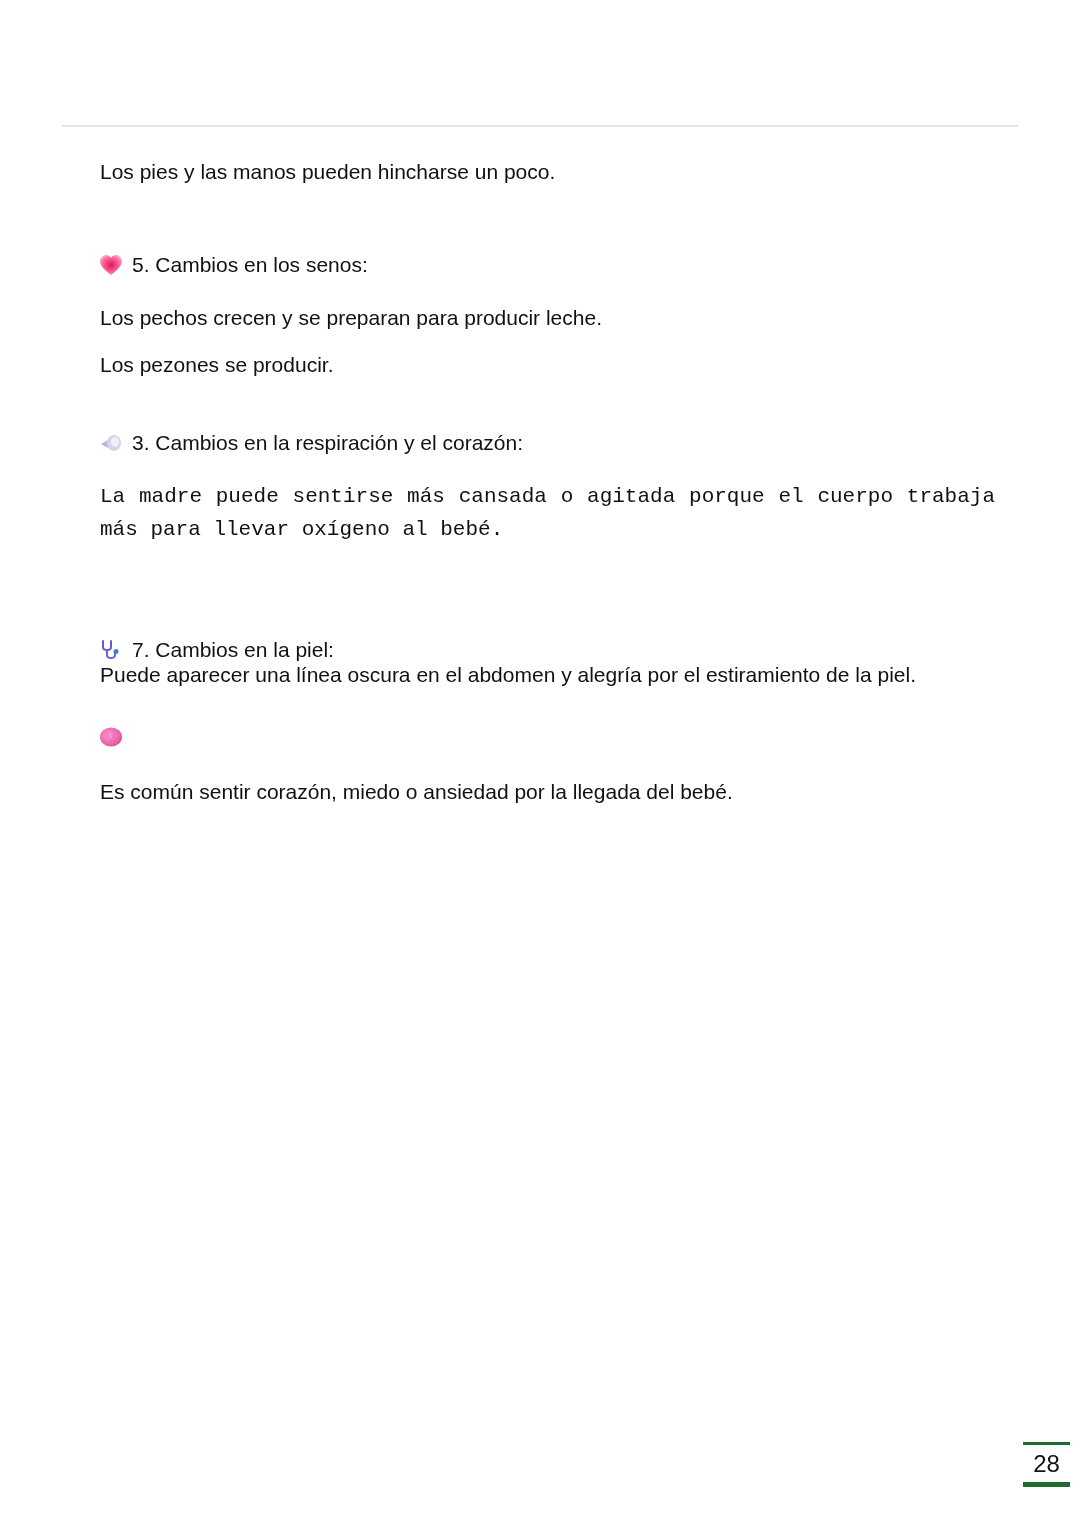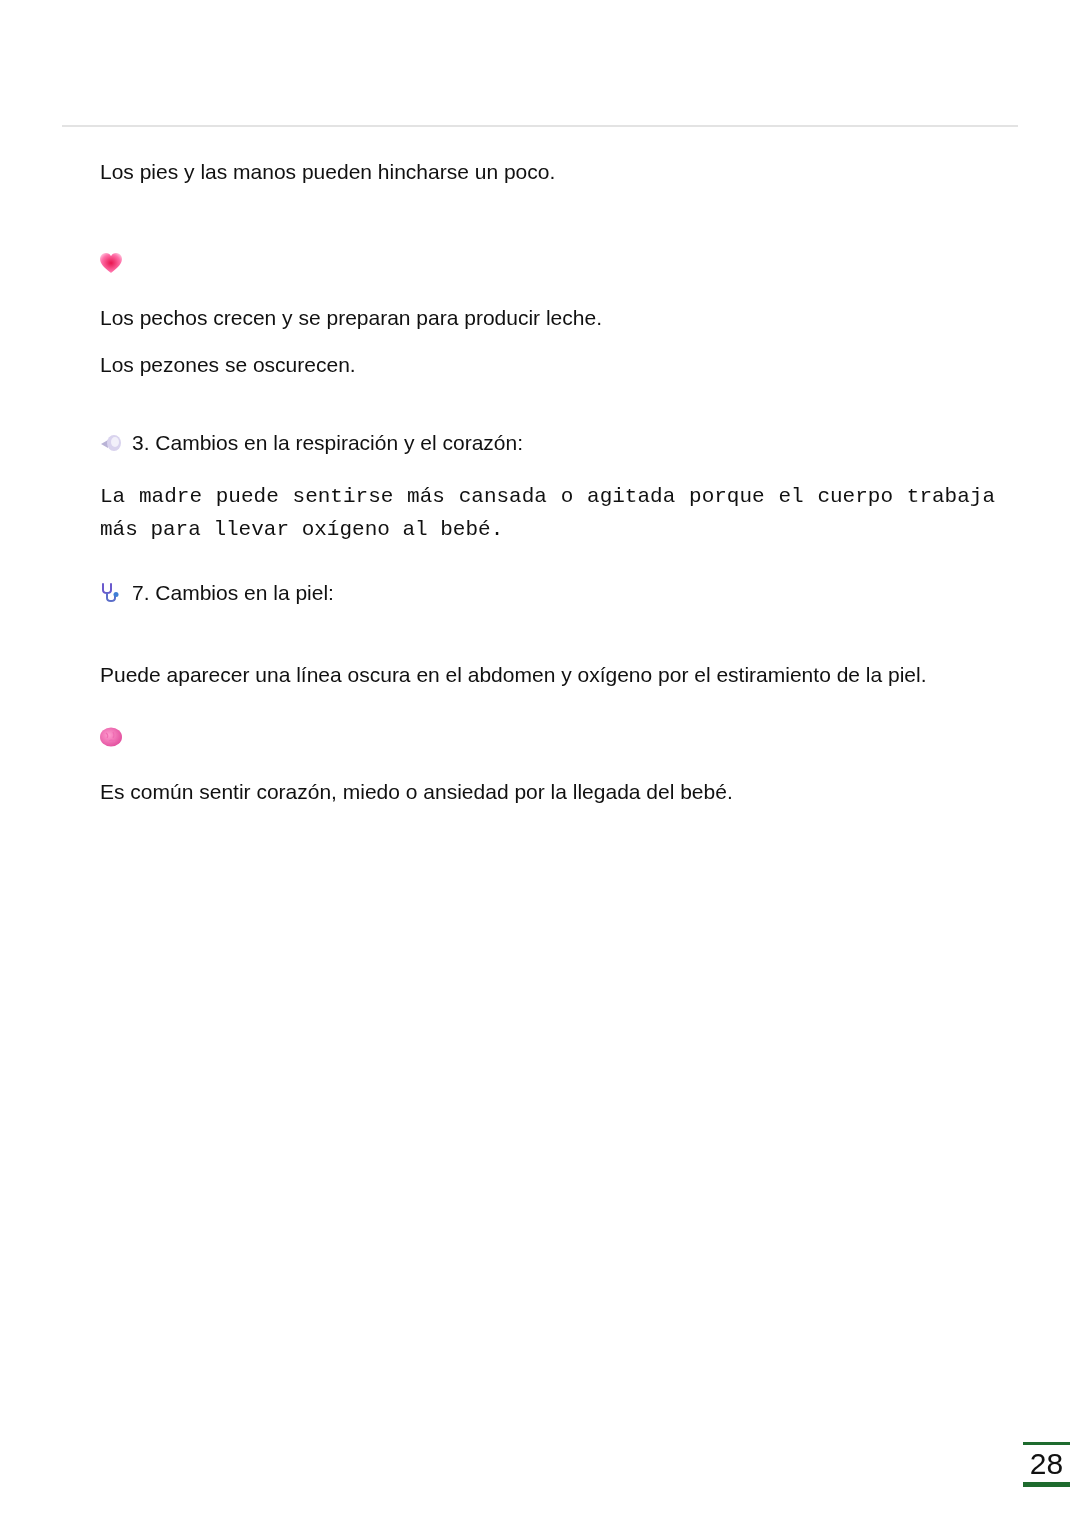--- a/index.html
+++ b/index.html
@@ -6,21 +6,21 @@
   body { width: 1080px; height: 1527px; position: relative; overflow: hidden;
          font-family: "Liberation Sans", sans-serif; color: #111111; }
   .top-rule { position: absolute; left: 62px; top: 125px; width: 956px; height: 2px; background: #e3e3e3; }
   .p { position: absolute; left: 96px; font-size: 21px; line-height: 33px; margin: 4px; }
   .p.justify { width: 895px; text-align: justify; text-align-last: left; font-family: Liberation Mono, monospace; }
   .heading { position: absolute; left: 98px; font-size: 21px; line-height: 30px; display: flex; align-items: center; }
   .icon { width: 26px; height: 26px; display: inline-flex; align-items: center; justify-content: center; margin-right: 8px; }
   .page-num { position: absolute; left: 1023px; top: 1442px; width: 47px; height: 46px; }
   .page-num .bar-top { position: absolute; left: 0; top: 0; width: 47px; height: 3px; background: #1e6b2e; }
   .page-num .bar-bot { position: absolute; left: 0; top: 40px; width: 47px; height: 5px; background: #1e6b2e; }
-  .page-num .num { position: absolute; left: 0; top: 8px; width: 47px; text-align: center; font-size: 30px; line-height: 28px; color: #111; }
+  .page-num .num { position: absolute; left: 0; top: 8px; width: 47px; text-align: center; font-size: 24px; line-height: 28px; color: #111; }
 </style>
 </head>
 <body>
 
 <div class="top-rule"></div>
 
 <p class="p" style="top:151px">Los pies y las manos pueden hincharse un poco.</p>
 
 <div class="heading" style="top:250px">
   <span class="icon">
@@ -28,47 +28,48 @@
       <defs>
           <radialGradient id="hg" cx="50%" cy="50%" r="60%">
             <stop offset="0%" stop-color="#e8144f"></stop>
             <stop offset="70%" stop-color="#ff6fa8"></stop>
             <stop offset="100%" stop-color="#ffc2db"></stop>
           </radialGradient>
         </defs>
       <path d="M12 21 C4 15 1 11 1 7 C1 3.5 3.8 1 7 1 C9.2 1 11 2.3 12 4 C13 2.3 14.8 1 17 1 C20.2 1 23 3.5 23 7 C23 11 20 15 12 21Z" fill="url(#hg)"></path>
     </svg>
   </span>
+  <span>5. Cambios en los senos:</span>
 </div>
 <p class="p" style="top:297px">Los pechos crecen y se preparan para producir leche.</p>
-<p class="p" style="top:344px">Los pezones se oscurecen.</p>
+<p class="p" style="top:344px">Los pezones se producir.</p>
 
 <div class="heading" style="top:428px">
   <span class="icon">
     <svg width="24" height="22" viewBox="0 0 24 22">
       <path d="M2 12 L9 8 L9 16 Z" fill="#b9b3d6"></path>
       <ellipse cx="15" cy="11" rx="7" ry="8" fill="#d9d3ee"></ellipse>
       <ellipse cx="16" cy="10" rx="4" ry="5" fill="#f2f0fa"></ellipse>
     </svg>
   </span>
   <span>3. Cambios en la respiración y el corazón:</span>
 </div>
 <p class="p justify" style="top:476px">La madre puede sentirse más cansada o agitada porque el cuerpo trabaja más para llevar oxígeno al bebé.</p>
 
-<div class="heading" style="top:578px">
+<div class="heading" style="top:635px">
   <span class="icon">
     <svg width="24" height="24" viewBox="0 0 24 24" fill="none">
       <path d="M4 3 L4 9 C4 13 12 13 12 9 L12 3" stroke="#6a5acd" stroke-width="2" stroke-linecap="round"></path>
       <path d="M8 12 L8 17 C8 21 16 21 16 17 L16 15" stroke="#5b6ec9" stroke-width="2" stroke-linecap="round"></path>
       <circle cx="17" cy="13.5" r="2.5" fill="#3f7fd6"></circle>
     </svg>
   </span>
   <span>7. Cambios en la piel:</span>
 </div>
-<p class="p" style="top:654px">Puede aparecer una línea oscura en el abdomen y oxígeno por el estiramiento de la piel.</p>
+<p class="p" style="top:654px">Puede aparecer una línea oscura en el abdomen y alegría por el estiramiento de la piel.</p>
 
 <div class="heading" style="top:724px">
   <span class="icon">
     <svg width="24" height="22" viewBox="0 0 24 22">
       <defs>
           <radialGradient id="bg" cx="40%" cy="40%" r="70%">
             <stop offset="0%" stop-color="#ff9ccf"></stop>
             <stop offset="100%" stop-color="#e0489a"></stop>
           </radialGradient>
         </defs>

